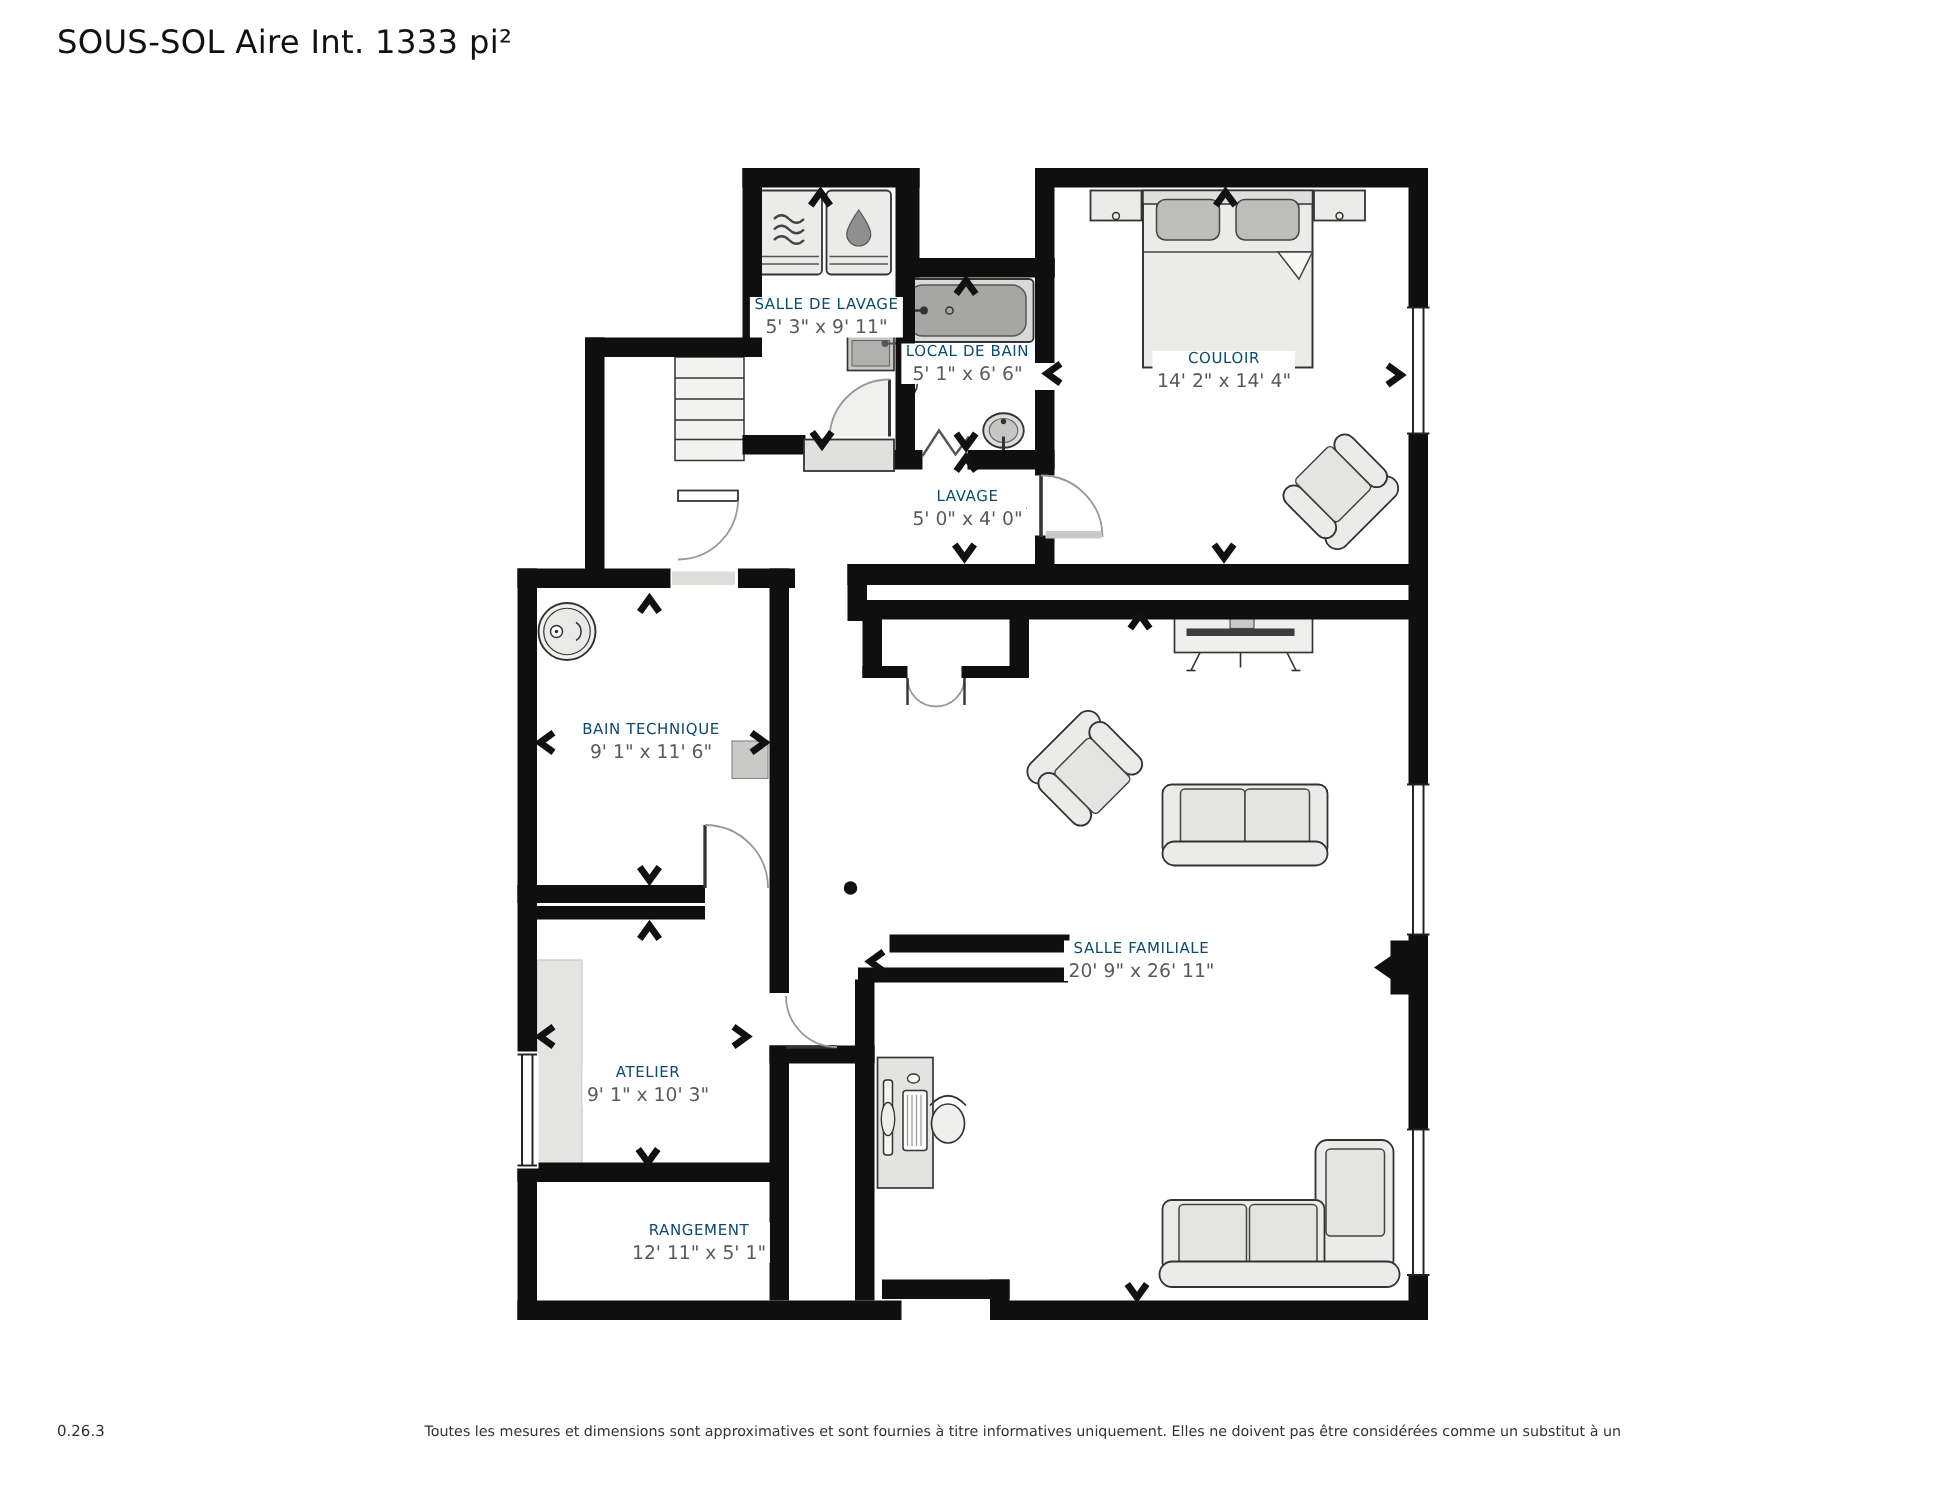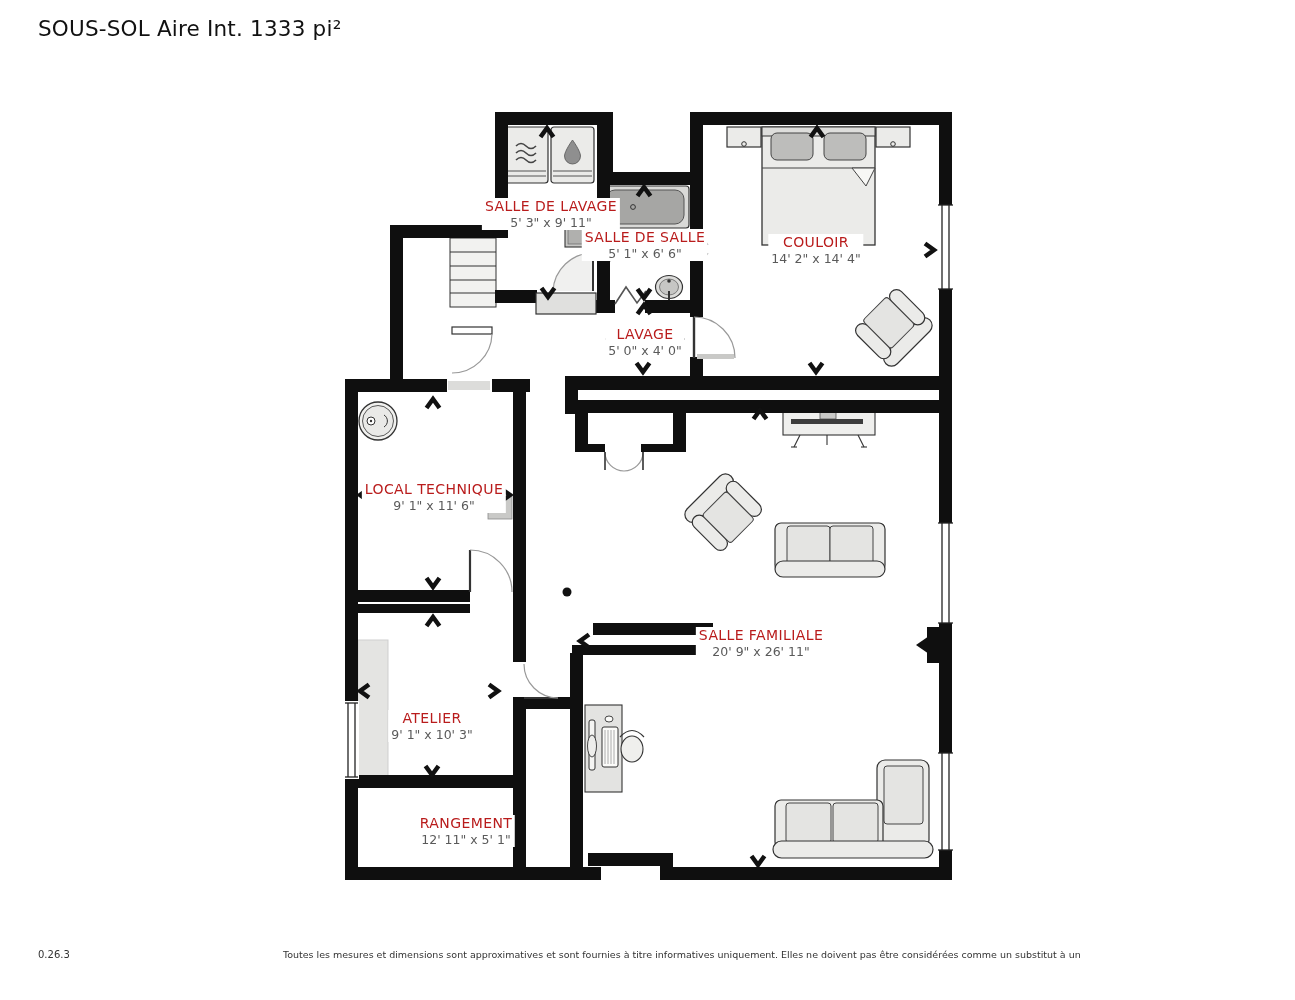--- a/index.html
+++ b/index.html
@@ -2,21 +2,21 @@
 <html><head>
 <meta charset="utf-8">
 <style>
   html,body{margin:0;padding:0;background:#ffffff;}
   #stage{position:relative;width:1080px;height:1000px;background:#ffffff;overflow:hidden;
          font-family:"DejaVu Sans","Liberation Sans",sans-serif;}
   #plan-svg{position:absolute;left:0;top:0;}
   .page-title{position:absolute;left:38px;top:16px;font-size:21.5px;color:#111;letter-spacing:.2px;}
   .plan-label{position:absolute;transform:translateX(-50%);text-align:center;background:#fff;
               padding:0 3px;line-height:1.2;white-space:nowrap;}
-  .plan-label .nm{font-size:14px;color:#b91c1c;letter-spacing:.4px;}
+  .plan-label .nm{font-size:10px;color:#0c4a6e;letter-spacing:.4px;}
   .plan-label .dm{font-size:12.5px;color:#5a5a5a;}
   .footer-version{position:absolute;left:38px;top:949px;font-size:10px;color:#333;text-align:right;}
   .footer-disclaimer{position:absolute;left:283px;top:949px;font-size:9.5px;color:#333;white-space:nowrap;}
   .wall{fill:#0f0f0f;}
   .furn{fill:#ebebe9;stroke:#333;stroke-width:1.2;}
   .furn2{fill:#e4e4e2;stroke:#444;stroke-width:1;}
   .dim-arrow{stroke:#111;stroke-width:4.5;fill:none;}
   .door-arc{stroke:#999;stroke-width:1.2;fill:none;}
   .winline{stroke:#222;stroke-width:1.3;}
 </style>
@@ -296,33 +296,33 @@
   </g>
 </svg>
 
   <div class="page-title">SOUS-SOL Aire Int. 1333 pi²</div>
 
   <div class="plan-label" style="left:551px;top:198px">
     <div class="nm">SALLE DE LAVAGE</div>
     <div class="dm">5' 3" x 9' 11"</div>
   </div>
   <div class="plan-label" style="left:645px;top:229px">
-    <div class="nm">SALLE DE SALLE</div>
+    <div class="nm">LOCAL DE BAIN</div>
     <div class="dm">5' 1" x 6' 6"</div>
   </div>
   <div class="plan-label" style="left:816px;top:234px">
     <div class="nm">COULOIR</div>
     <div class="dm">14' 2" x 14' 4"</div>
   </div>
   <div class="plan-label" style="left:645px;top:326px">
     <div class="nm">LAVAGE</div>
     <div class="dm">5' 0" x 4' 0"</div>
   </div>
   <div class="plan-label" style="left:434px;top:481px">
-    <div class="nm">LOCAL TECHNIQUE</div>
+    <div class="nm">BAIN TECHNIQUE</div>
     <div class="dm">9' 1" x 11' 6"</div>
   </div>
   <div class="plan-label" style="left:432px;top:710px">
     <div class="nm">ATELIER</div>
     <div class="dm">9' 1" x 10' 3"</div>
   </div>
   <div class="plan-label" style="left:466px;top:815px">
     <div class="nm">RANGEMENT</div>
     <div class="dm">12' 11" x 5' 1"</div>
   </div>

